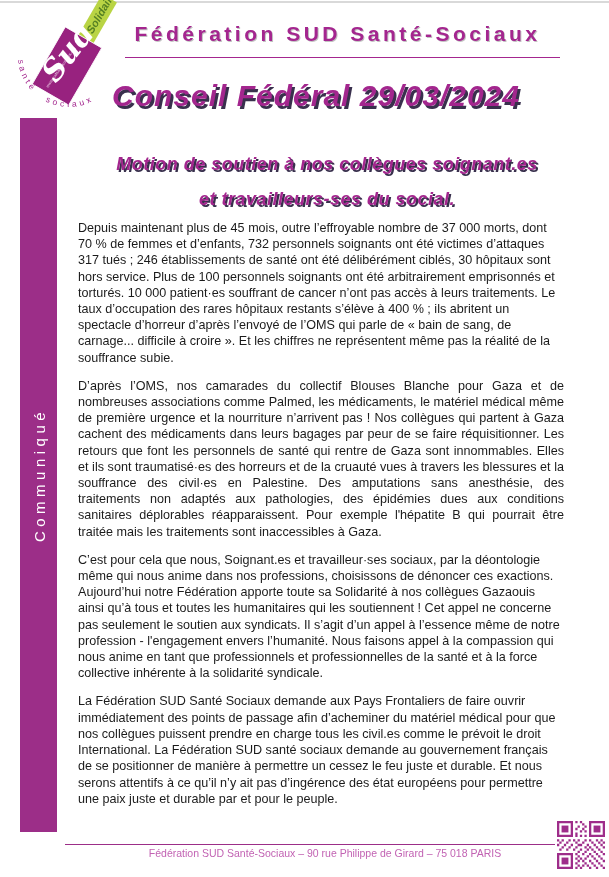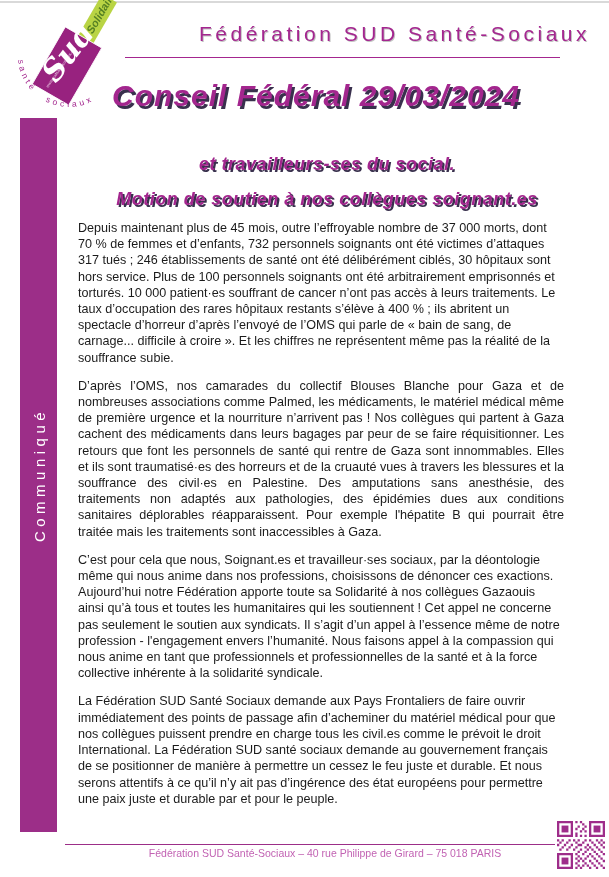--- a/index.html
+++ b/index.html
@@ -12,22 +12,22 @@
   
   .vbar{position:absolute;left:20px;top:118px;width:37px;height:714px;background:#9c2e88;}
   .vbar-label{
     position:absolute;top:50%;left:50%;
     transform:translate(-50%,-50%) rotate(-90deg);
     white-space:nowrap;color:#ffffff;font-size:15px;letter-spacing:4.5px;
   }
 
   
   .org-title{
-    position:absolute;left:85px;top:22px;width:505px;text-align:right;
-    font-size:21px;font-weight:normal;letter-spacing:3.5px;color:#a4268f;
+    position:absolute;left:85px;top:22px;width:505px;text-align:center;
+    font-size:21px;font-weight:bold;letter-spacing:3.5px;color:#a4268f;
     text-shadow:1px 1px 0 rgba(80,80,80,0.35);
   }
   .org-rule{position:absolute;left:125px;top:57px;width:435px;border-top:1.5px solid #a4268f;}
   .doc-title{
     position:absolute;left:56px;top:79px;width:520px;text-align:center;
     font-size:30px;font-weight:bold;font-style:italic;letter-spacing:1px;
     color:#a3268e;text-shadow:2.5px 2.5px 0 #39304d;
   }
   .subtitle{
     position:absolute;left:62px;top:147px;width:530px;text-align:center;
@@ -83,34 +83,34 @@
 
   <div class="vbar">
     <span class="vbar-label">Communiqué</span>
   </div>
 
   <div class="org-title">Fédération SUD Santé-Sociaux</div>
   <div class="org-rule"></div>
   <div class="doc-title">Conseil Fédéral 29/03/2024</div>
 
   <div class="subtitle">
+    <div>Motion de soutien à nos collègues soignant.es</div>
     <div>et travailleurs-ses du social.</div>
-    <div>Motion de soutien à nos collègues soignant.es</div>
   </div>
 
   <div class="body-text">
     <p>Depuis maintenant plus de 45 mois, outre l’effroyable nombre de 37 000 morts, dont 70 % de femmes et d’enfants, 732 personnels soignants ont été victimes d’attaques 317 tués ; 246 établissements de santé ont été délibérément ciblés, 30 hôpitaux sont hors service. Plus de 100 personnels soignants ont été arbitrairement emprisonnés et torturés. 10 000 patient·es souffrant de cancer n’ont pas accès à leurs traitements. Le taux d’occupation des rares hôpitaux restants s’élève à 400 % ; ils abritent un spectacle d’horreur d’après l’envoyé de l’OMS qui parle de « bain de sang, de carnage... difficile à croire ». Et les chiffres ne représentent même pas la réalité de la souffrance subie.</p>
     <p class="just">D’après l’OMS, nos camarades du collectif Blouses Blanche pour Gaza et de nombreuses associations comme Palmed, les médicaments, le matériel médical même de première urgence et la nourriture n’arrivent pas ! Nos collègues qui partent à Gaza cachent des médicaments dans leurs bagages par peur de se faire réquisitionner. Les retours que font les personnels de santé qui rentre de Gaza sont innommables. Elles et ils sont traumatisé·es des horreurs et de la cruauté vues à travers les blessures et la souffrance des civil·es en Palestine. Des amputations sans anesthésie, des traitements non adaptés aux pathologies, des épidémies dues aux conditions sanitaires déplorables réapparaissent. Pour exemple l'hépatite B qui pourrait être traitée mais les traitements sont inaccessibles à Gaza.</p>
     <p>C’est pour cela que nous, Soignant.es et travailleur·ses sociaux, par la déontologie même qui nous anime dans nos professions, choisissons de dénoncer ces exactions. Aujourd’hui notre Fédération apporte toute sa Solidarité à nos collègues Gazaouis ainsi qu’à tous et toutes les humanitaires qui les soutiennent ! Cet appel ne concerne pas seulement le soutien aux syndicats. Il s’agit d’un appel à l’essence même de notre profession - l'engagement envers l’humanité. Nous faisons appel à la compassion qui nous anime en tant que professionnels et professionnelles de la santé et à la force collective inhérente à la solidarité syndicale.</p>
     <p>La Fédération SUD Santé Sociaux demande aux Pays Frontaliers de faire ouvrir immédiatement des points de passage afin d’acheminer du matériel médical pour que nos collègues puissent prendre en charge tous les civil.es comme le prévoit le droit International. La Fédération SUD santé sociaux demande au gouvernement français de se positionner de manière à permettre un cessez le feu juste et durable.  Et nous serons attentifs à ce qu’il n’y ait pas d’ingérence des état européens pour permettre une paix juste et durable par et pour le peuple.</p>
   </div>
 
   <div class="footer-rule"></div>
   <div class="footer">
-    <div>Fédération SUD Santé-Sociaux – 40 rue Philippe de Girard – 75 018 PARIS</div>
+    <div>Fédération SUD Santé-Sociaux – 90 rue Philippe de Girard – 75 018 PARIS</div>
   </div>
 
   <svg class="qr" width="48" height="48" viewBox="0 0 21 21">
     <g fill="#9e2d8a">
       <path fill-rule="evenodd" d="M0,0h7v7h-7z M1,1h5v5h-5z"></path>
       <rect x="2" y="2" width="3" height="3"></rect>
       <path fill-rule="evenodd" d="M14,0h7v7h-7z M15,1h5v5h-5z"></path>
       <rect x="16" y="2" width="3" height="3"></rect>
       <path fill-rule="evenodd" d="M0,14h7v7h-7z M1,15h5v5h-5z"></path>
       <rect x="2" y="16" width="3" height="3"></rect>

